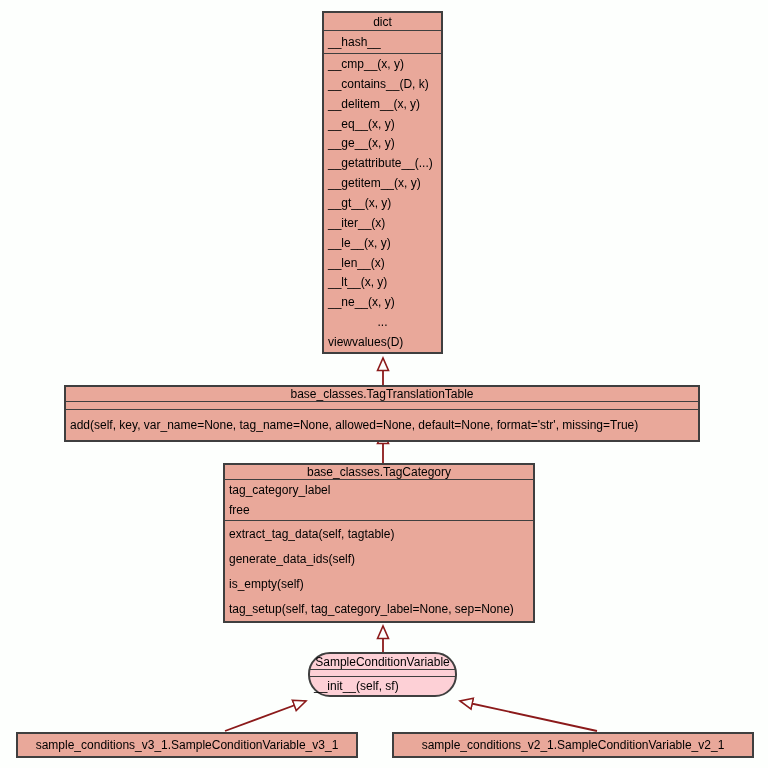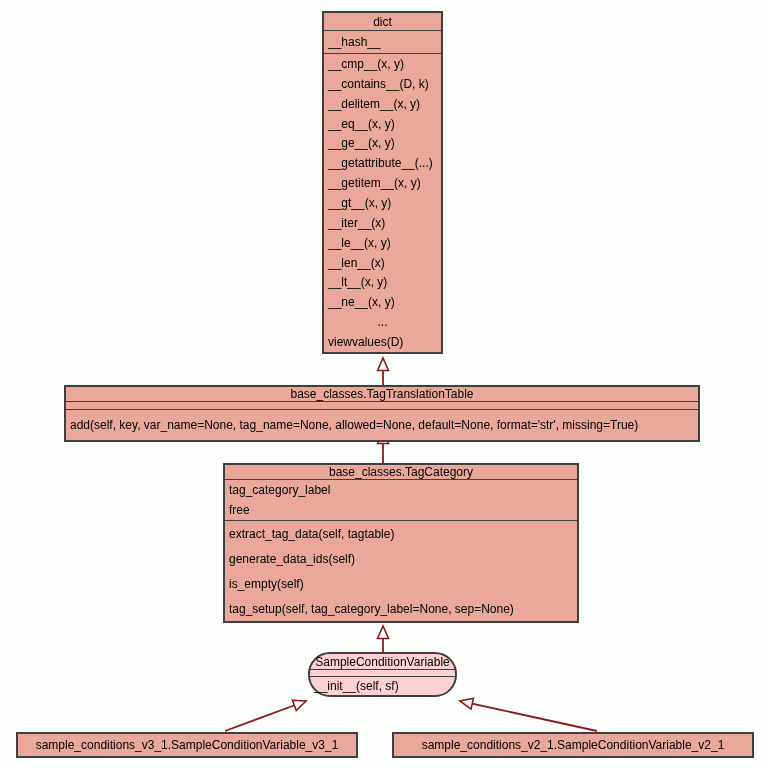--- a/index.html
+++ b/index.html
@@ -74,21 +74,21 @@
   </div>
 
   <div class="box" style="left:64px;top:385px;width:636px;height:57px;">
     <div class="title" style="height:14px;">base_classes.TagTranslationTable</div>
     <div class="sec" style="height:7px;"></div>
     <div class="rows grow">
       <div class="row">add(self, key, var_name=None, tag_name=None, allowed=None, default=None, format='str', missing=True)</div>
     </div>
   </div>
 
-  <div class="box" style="left:223px;top:463px;width:356px;height:160px;">
+  <div class="box" style="left:223px;top:463px;width:312px;height:160px;">
     <div class="title" style="height:14px;">base_classes.TagCategory</div>
     <div class="sec rows" style="height:40px;">
       <div class="row">tag_category_label</div>
       <div class="row">free</div>
     </div>
     <div class="rows grow">
       <div class="row">extract_tag_data(self, tagtable)</div>
       <div class="row">generate_data_ids(self)</div>
       <div class="row">is_empty(self)</div>
       <div class="row">tag_setup(self, tag_category_label=None, sep=None)</div>

